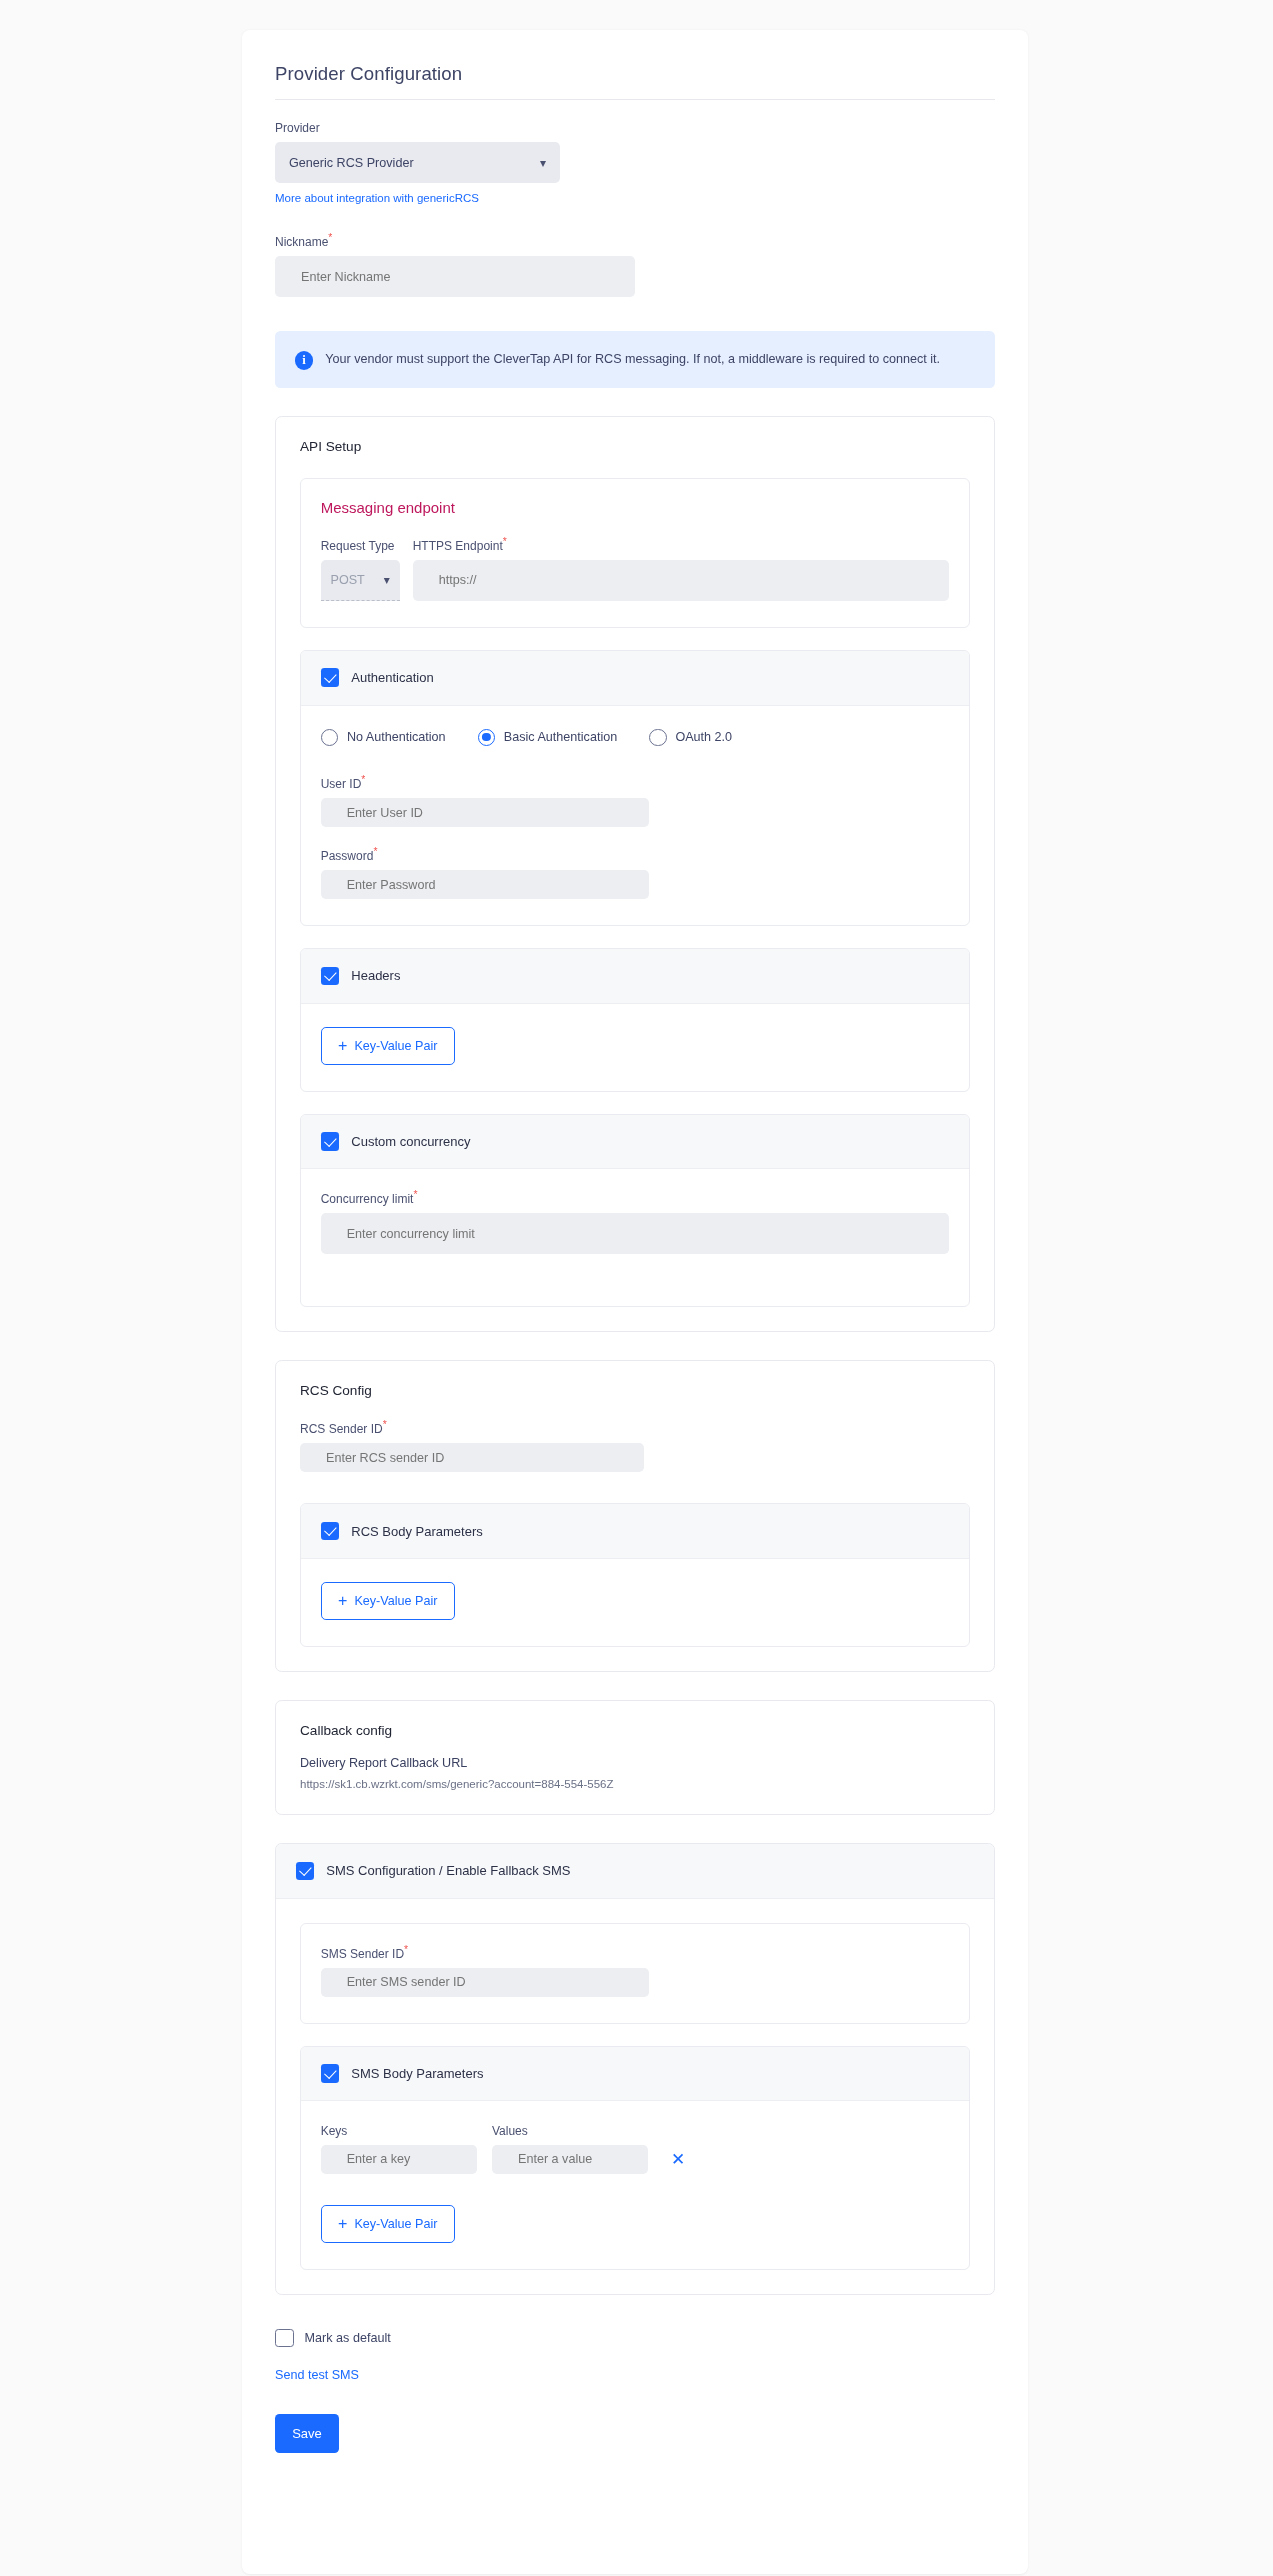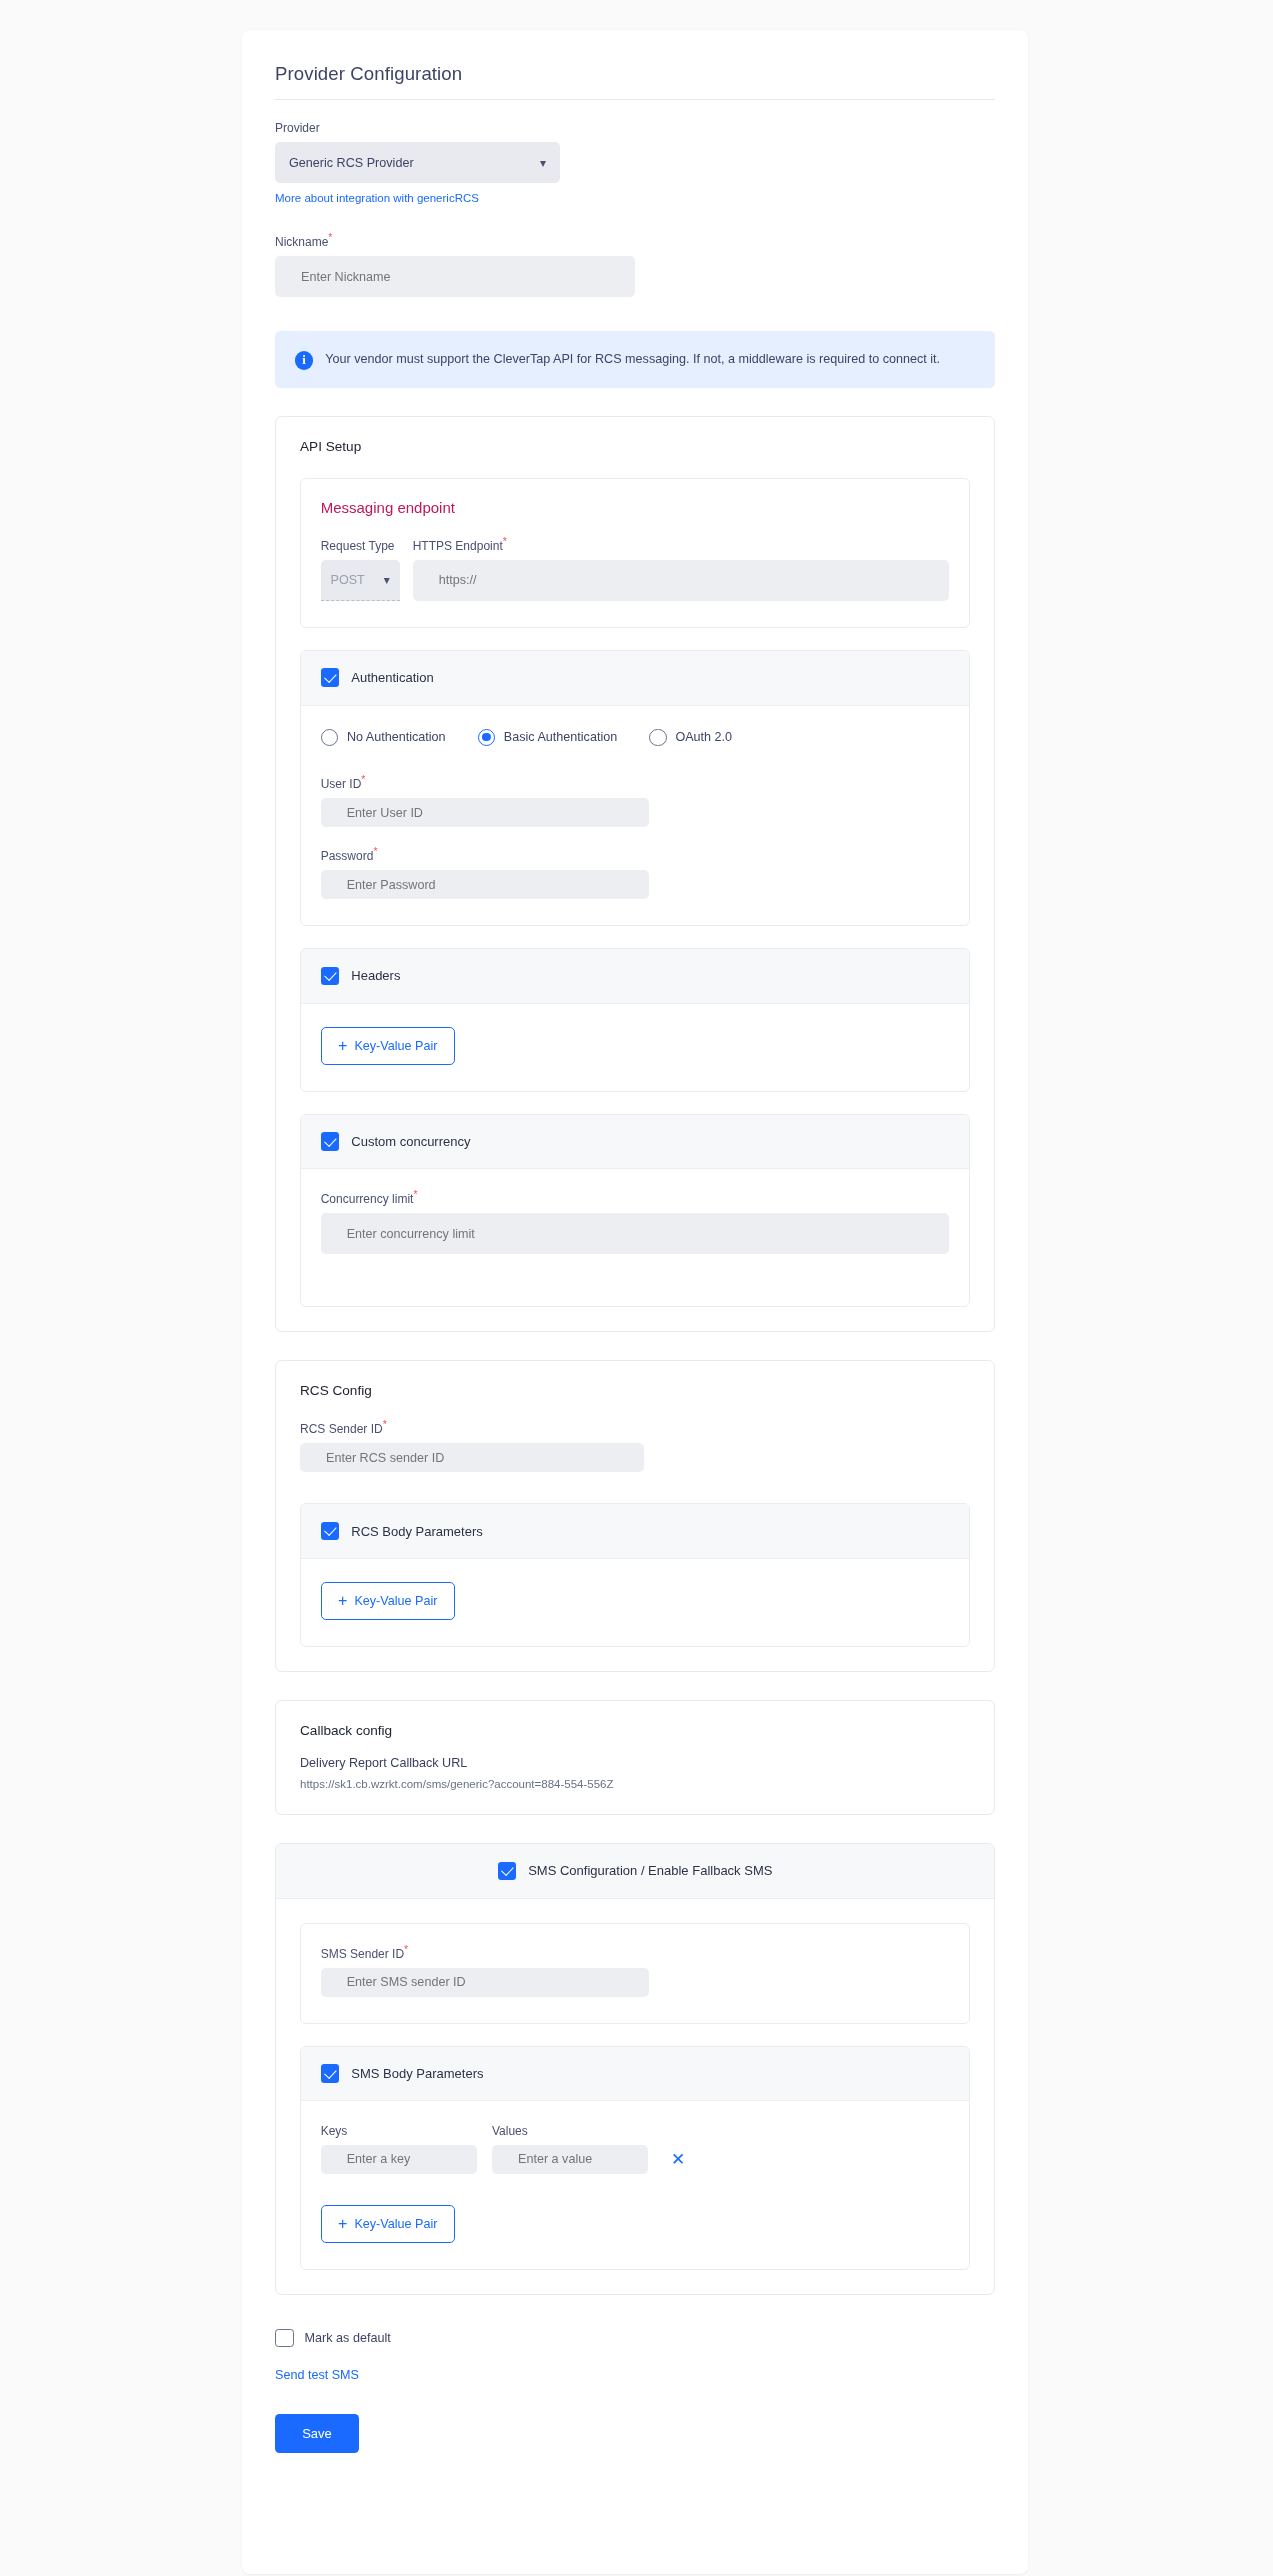--- a/index.html
+++ b/index.html
@@ -267,21 +267,21 @@
     margin-top: 21px;
     text-decoration: none;
   }
   .save-btn {
     margin-top: 32px;
     background: #1a6aff;
     color: #fff;
     border: none;
     border-radius: 4.4px;
     height: 39px;
-    width: 84px;
+    width: 64px;
     font-size: 13px;
     cursor: pointer;
     font-family: "Liberation Sans", sans-serif;
   }
 
   .w-660 { width: 360px; }
   .w-630 { width: 344px; }
   .w-600 { width: 328px; }
 </style>
 </head>
@@ -429,21 +429,21 @@
     <div class="card">
       <div class="card-title">Callback config</div>
       <div class="card-body" style="padding-top:18.6px;">
         <div class="callback-sub">Delivery Report Callback URL</div>
         <div class="callback-url">https://sk1.cb.wzrkt.com/sms/generic?account=884-554-556Z</div>
       </div>
     </div>
 
     
     <div class="card">
-      <div class="subcard-head" style="border-radius:0;justify-content:center;">
+      <div class="subcard-head" style="border-radius:0;">
         <span class="cb"></span>
         <span class="cb-label">SMS Configuration / Enable Fallback SMS</span>
       </div>
       <div class="card-body">
 
         <div class="subcard">
           <div class="subcard-inner">
             <div class="w-600">
               <label class="field-label"><span>SMS Sender ID</span><span class="req">*</span></label>
               <input class="input sm" type="text" placeholder="Enter SMS sender ID" style="">

